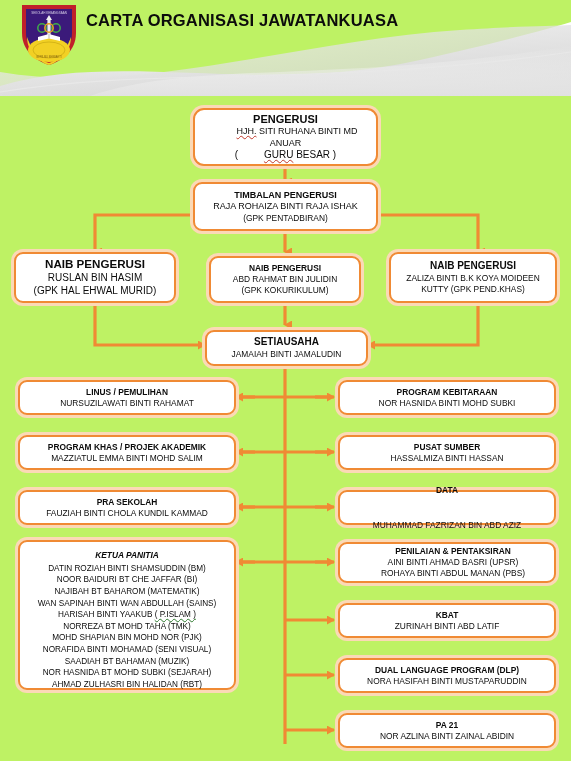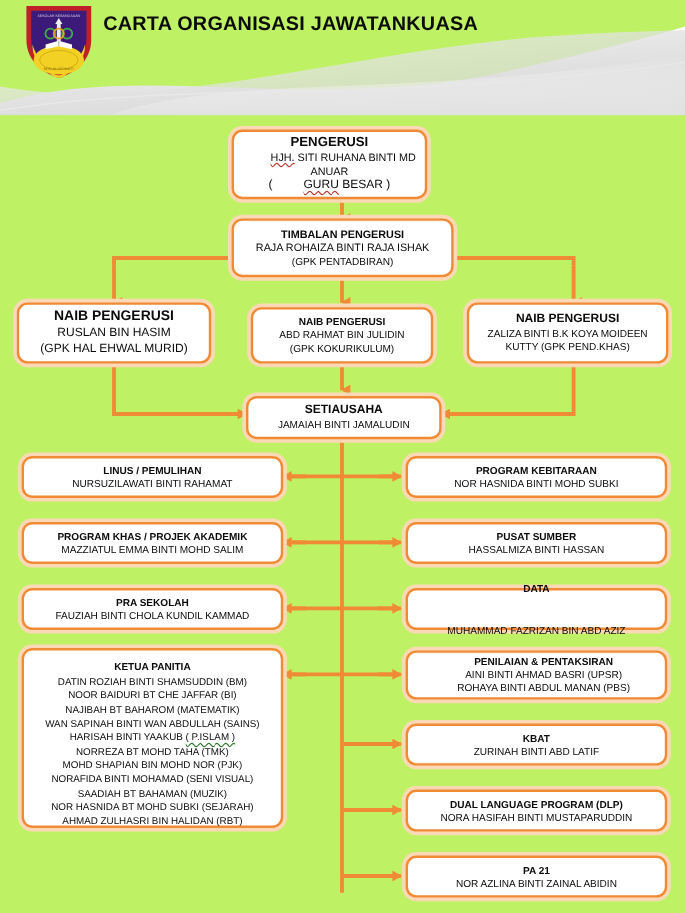--- a/index.html
+++ b/index.html
@@ -47,21 +47,21 @@
   .fs85 { font-size: 8.4px; }
   .fs10 { font-size: 10px; }
   .fs11 { font-size: 11px; }
   .fs12 { font-size: 11.6px; }
 
   
   .sq-red  { text-decoration: underline wavy #c0392b; text-decoration-skip-ink: none; margin-left: 23px; }
   .sq-grn  { text-decoration: underline wavy #2d7a2d; text-decoration-skip-ink: none; }
 
   .panitia { display: block; text-align: center; }
-  .panitia .t1 { margin-bottom: 2px; }
+  .panitia .t1 { margin-bottom: 2px; font-style: italic; }
   .panitia .ln { font-size: 8.2px; line-height: 11.6px; white-space: nowrap; }
 </style>
 </head>
 <body>
 
 <div id="page">
 
   <div id="header">
     <svg class="swoosh" width="571" height="96" viewBox="0 0 571 96">
       <defs>
@@ -155,21 +155,21 @@
         <path d="M255,562 L236,562" marker-end="url(#aleft)"></path>
         <path d="M315,562 L334,562" marker-end="url(#aright)"></path>
       </g>
 
       <path d="M285,620 L334,620" marker-end="url(#aright)"></path>
       <path d="M285,675 L334,675" marker-end="url(#aright)"></path>
       <path d="M285,730 L334,730" marker-end="url(#aright)"></path>
     </g>
   </svg>
 
-  <div class="box" style="left:193px; top:108px; width:163px; height:58px;">
+  <div class="box" style="left:193px; top:108px; width:185px; height:58px;border-radius:11px;">
     <div class="t1 fs11">PENGERUSI</div>
     <div class="t2 fs9"><span class="sq-red">HJH.</span><span> SITI RUHANA BINTI MD ANUAR</span></div>
     <div class="t2 fs10">( <span class="sq-red">GURU</span> BESAR )</div>
   </div>
 
   <div class="box" style="left:193px; top:182px; width:185px; height:49px;">
     <div class="t1 fs9">TIMBALAN PENGERUSI</div>
     <div class="t2 fs9">RAJA ROHAIZA BINTI RAJA ISHAK</div>
     <div class="t2 fs85">(GPK PENTADBIRAN)</div>
   </div>

